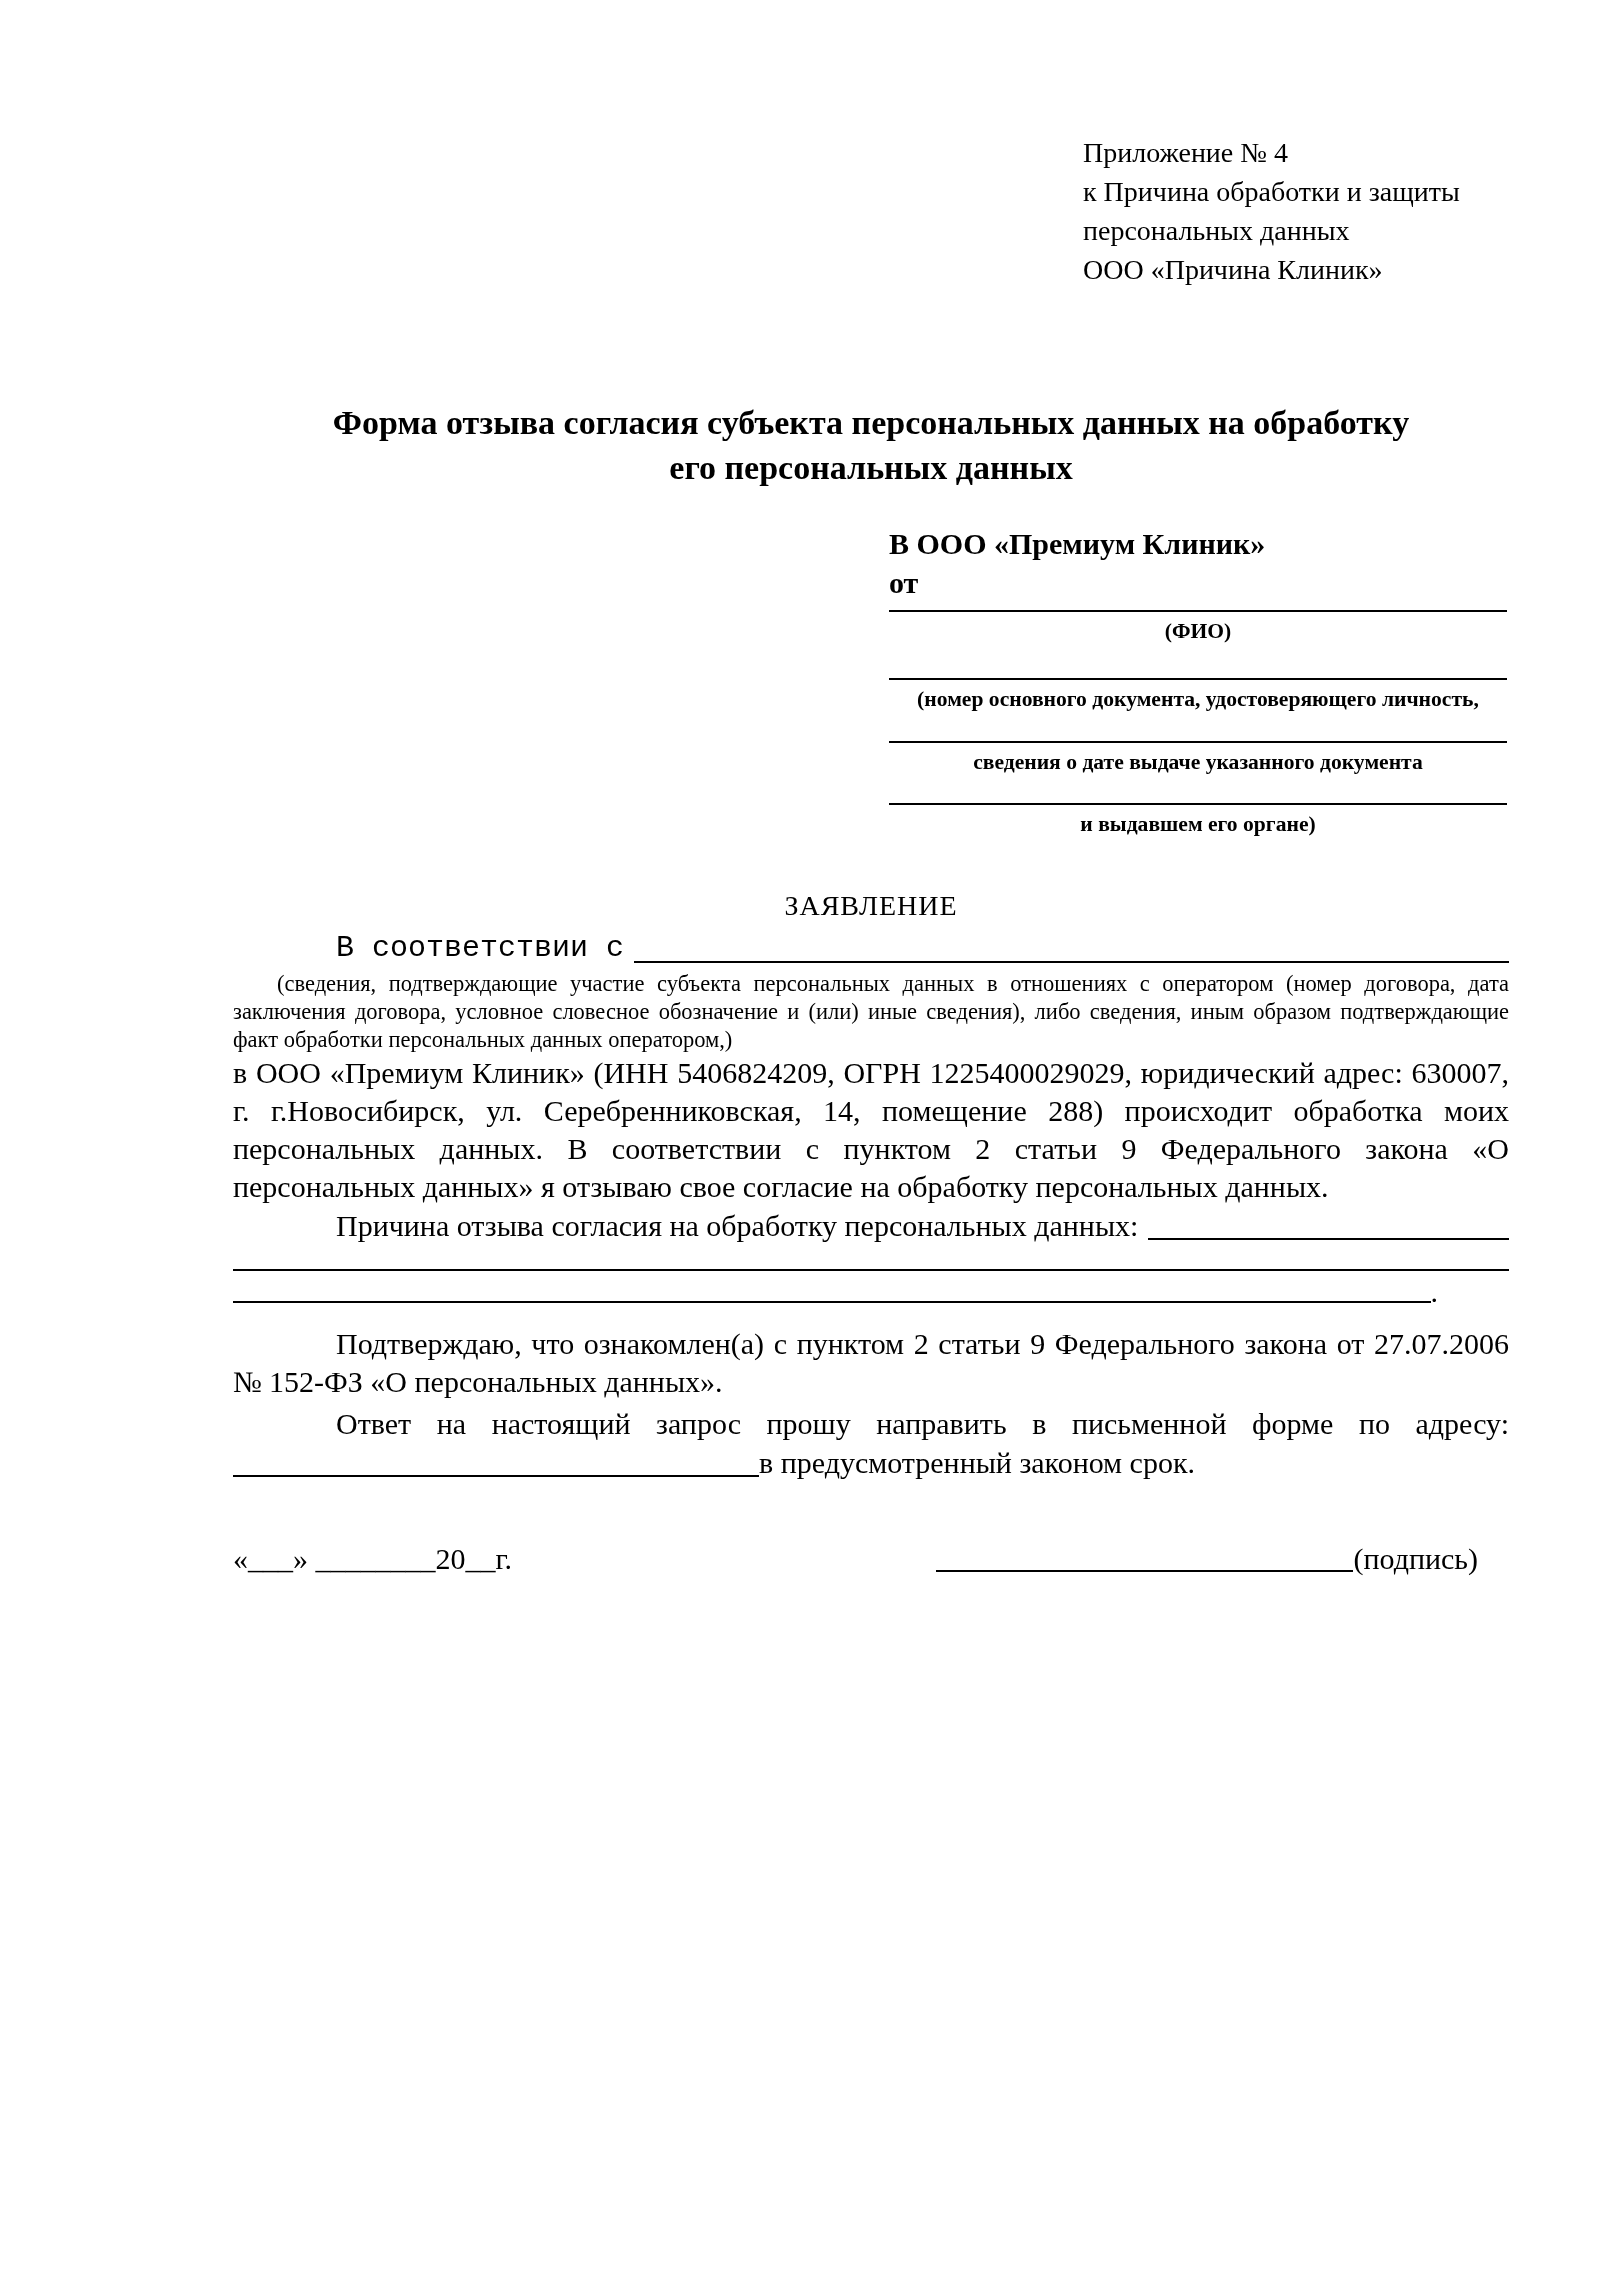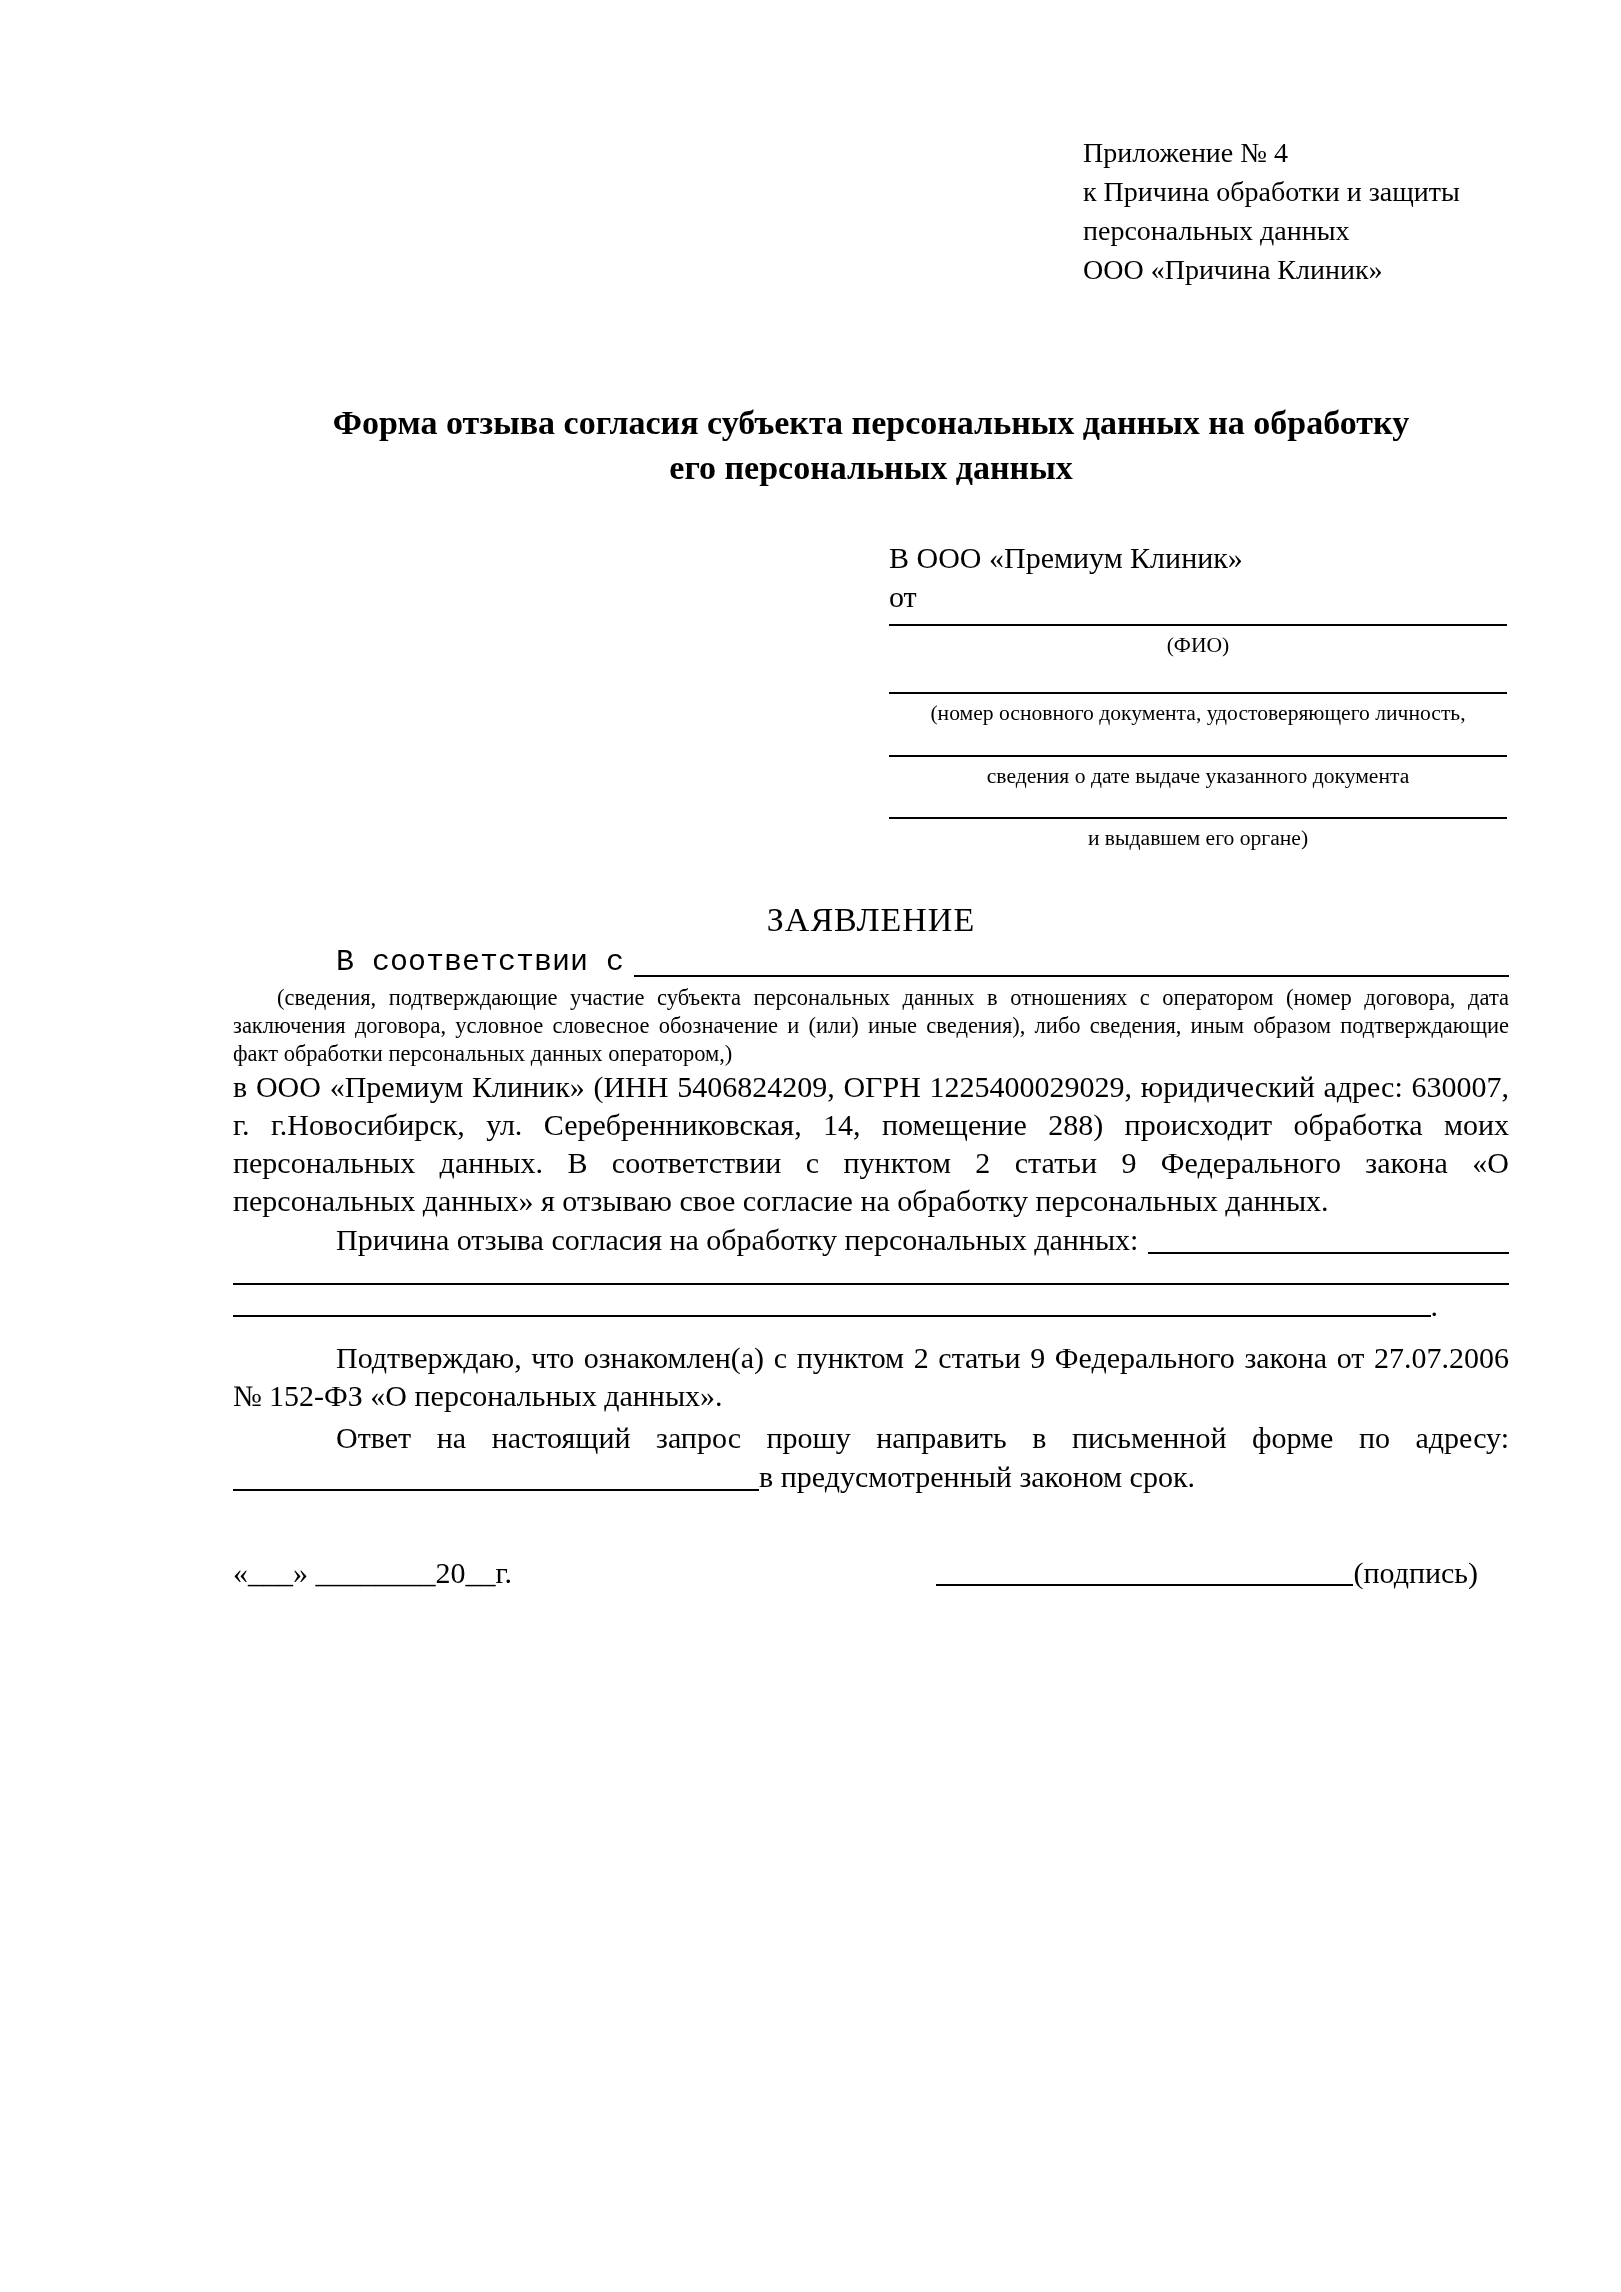--- a/index.html
+++ b/index.html
@@ -12,31 +12,31 @@
   }
   .content{position:absolute;left:233px;top:0;width:1276px;}
   .header-note{
     position:absolute;left:1083px;top:133px;
     font-size:28px;line-height:39px;white-space:nowrap;
   }
   .title{
     margin-top:400px;text-align:center;
     font-weight:bold;font-size:34px;line-height:45px;
   }
-  .addressee{margin-left:656px;width:618px;margin-top:48px;font-size:30px;line-height:39px;}
+  .addressee{margin-left:656px;width:618px;margin-top:34px;font-size:30px;line-height:39px;font-weight:bold;}
   .rule{border-bottom:2.9px solid #000;height:0;}
   .field .rule{margin-top:7.8px;}
   .field.gap-lg .rule{margin-top:32px;}
   .field.gap-md .rule{margin-top:27.4px;}
   .field.gap-sm .rule{margin-top:26.5px;}
   .field .cap{
     margin-top:4.9px;text-align:center;
     font-size:21.6px;line-height:29px;
   }
-  .statement{margin-top:47px;text-align:center;font-size:34px;line-height:39px;letter-spacing:1px;}
+  .statement{margin-top:47px;text-align:center;font-size:28px;line-height:39px;letter-spacing:1px;}
   .row{display:flex;align-items:flex-end;}
   .accordance{margin-top:3.9px;padding-left:103px;font-size:30px;line-height:39px;font-family:Liberation Mono, monospace;}
   .accordance .label{white-space:nowrap;}
   .fill-line{flex:1 1 auto;border-bottom:2.9px solid #000;margin-bottom:4.9px;margin-left:9.8px;}
   .footnote{
     margin-top:2px;font-size:22.5px;line-height:28px;
     text-align:justify;text-indent:44px;
   }
   .body-par{font-size:30px;line-height:38px;text-align:justify;}
   .reason{margin-top:0;padding-left:103px;font-size:30px;line-height:39px;}

